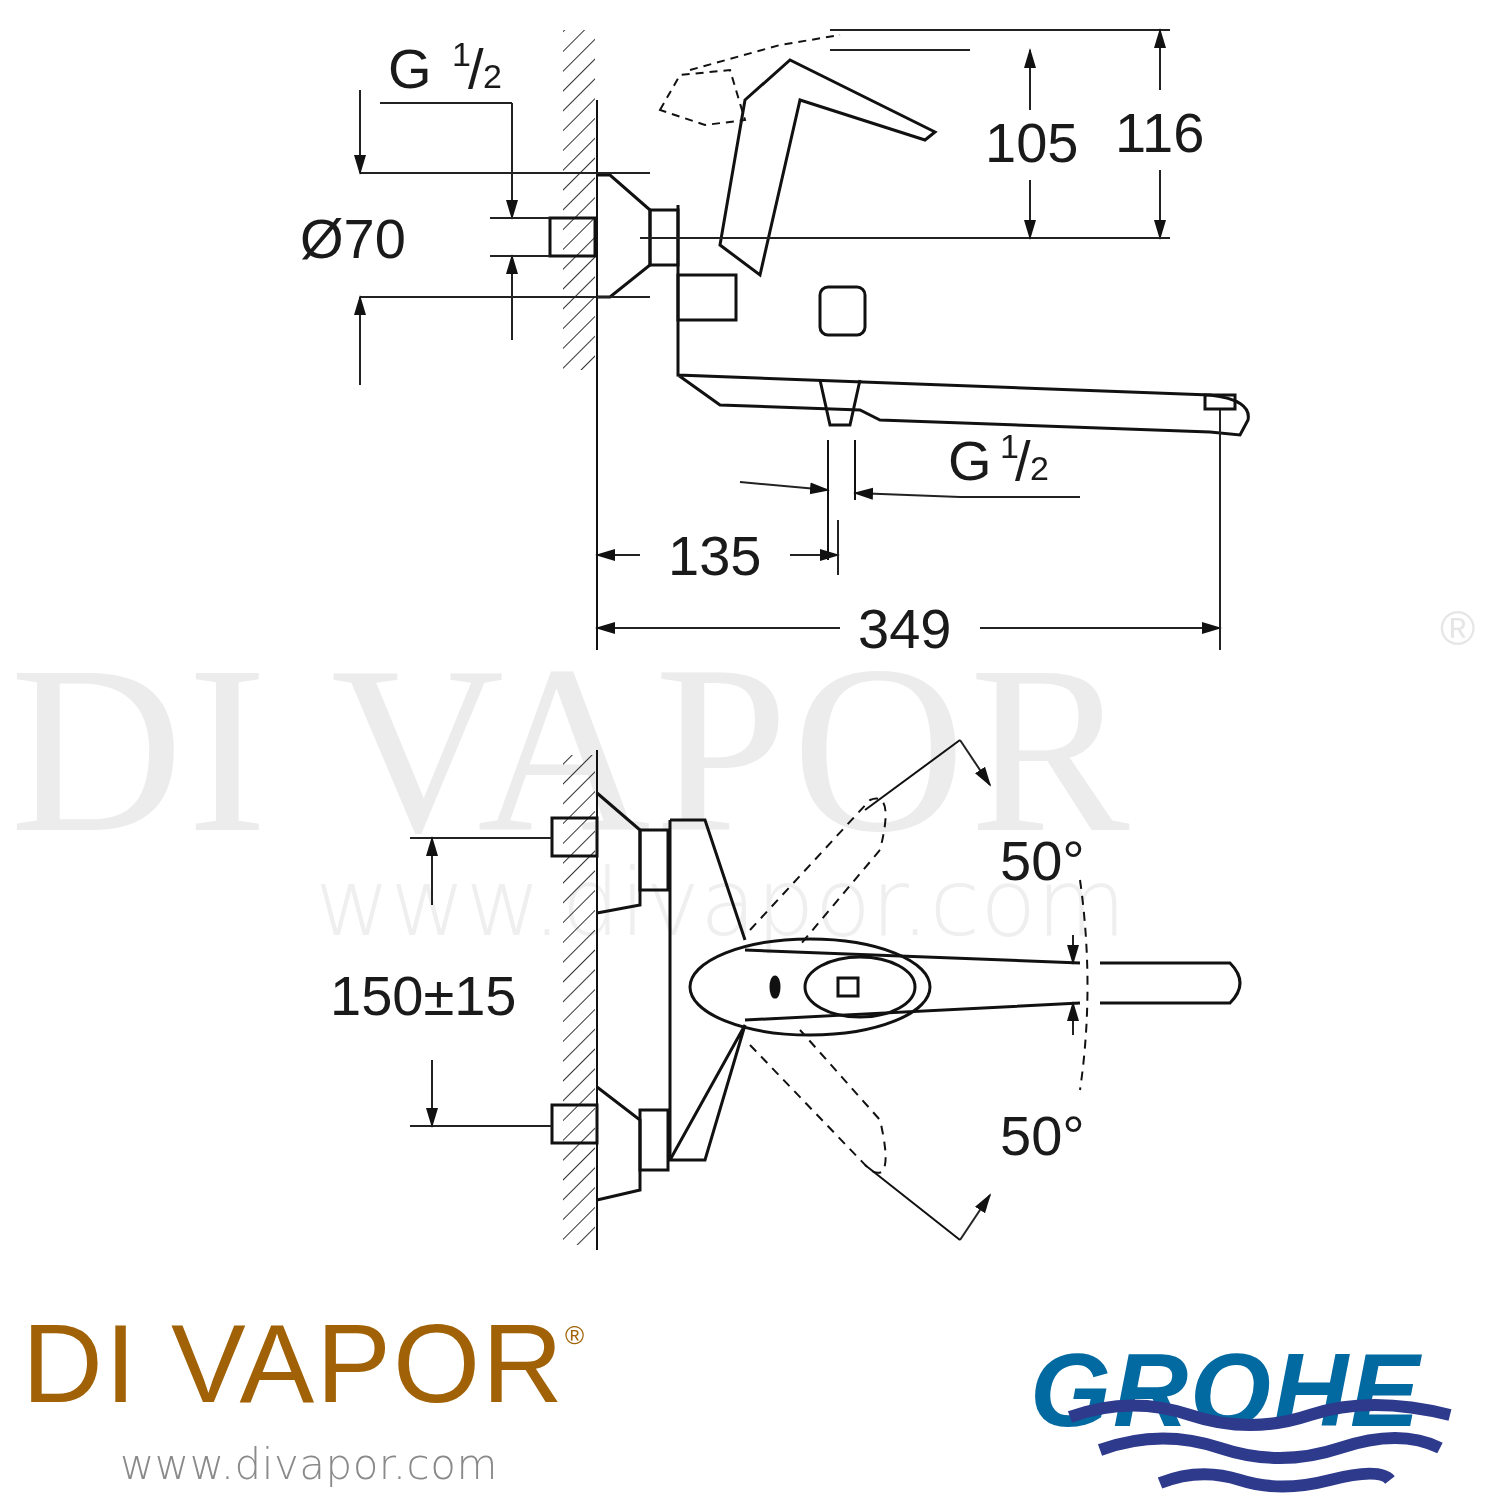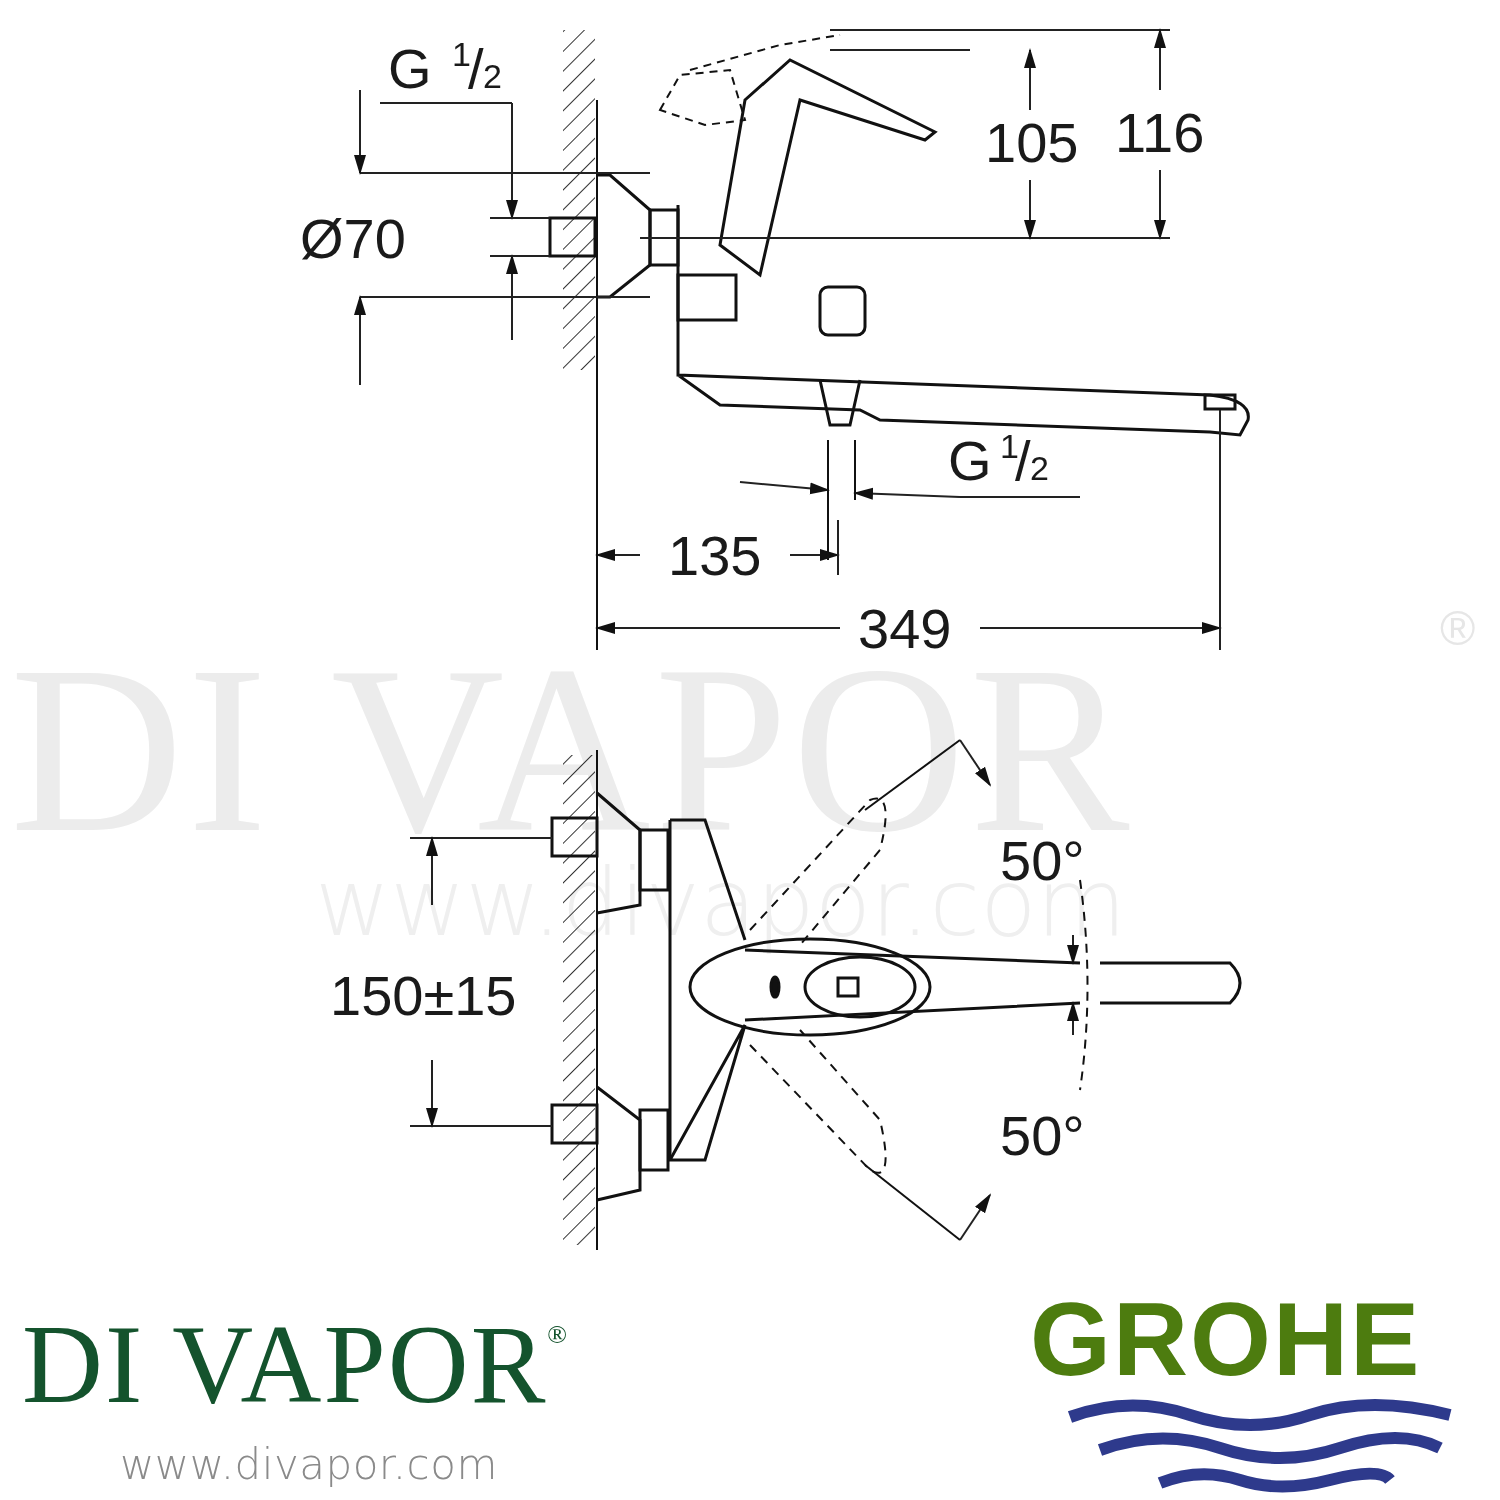--- a/index.html
+++ b/index.html
@@ -3,27 +3,27 @@
 <meta charset="utf-8">
 <style>
   html, body { margin:0; padding:0; background:#ffffff; }
   body { width:1500px; height:1500px; position:relative; overflow:hidden;
          font-family:"Liberation Sans", sans-serif; }
   svg.drawing { position:absolute; left:0; top:0; }
   .dim { font-family:"Liberation Sans", sans-serif; font-size:56px; fill:#1a1a1a; }
   .sup { font-size:34px; }
   .wm-big { font-family:"Liberation Serif", serif; font-size:240px; fill:#ececec; letter-spacing:4px; }
   .wm-url { font-family:"DejaVu Sans", sans-serif; font-size:92px; fill:#efefef; font-weight:200; }
-  .logo-dv { position:absolute; left:22px; top:1308px; font-family:Liberation Serif, serif;
-             font-size:112px; color:#14532d; letter-spacing:2px; line-height:1; }
+  .logo-dv { position:absolute; left:22px; top:1308px; font-family:Liberation Sans, sans-serif;
+             font-size:112px; color:#a16207; letter-spacing:2px; line-height:1; }
   .logo-dv sup { font-size:26px; vertical-align:top; position:relative; top:14px; }
   .logo-url { position:absolute; left:120px; top:1440px; font-family:"DejaVu Sans", sans-serif;
               font-size:42px; color:#8a8a8a; font-weight:300; letter-spacing:0.5px; }
-  .grohe { position:absolute; left:1030px; top:1287px; font-family:"Liberation Sans", sans-serif;
-           font-weight:bold; font-size:104px; color:#4d7c0f; letter-spacing:2px; line-height:1; }
+  .grohe { position:absolute; left:1030px; top:1338px; font-family:"Liberation Sans", sans-serif;
+           font-weight:bold; font-size:104px; color:#0369a1; letter-spacing:2px; line-height:1;font-style:italic; }
   svg.waves { position:absolute; left:1050px; top:1395px; }
 </style>
 </head>
 <body>
 
 <svg class="drawing" width="1500" height="1500" viewBox="0 0 1500 1500">
 
   <g>
     <text class="wm-big" x="10" y="830">DI VAPOR</text>
     <text x="1440" y="645" font-size="48" fill="#e6e6e6" font-family="Liberation Sans, sans-serif">®</text>

